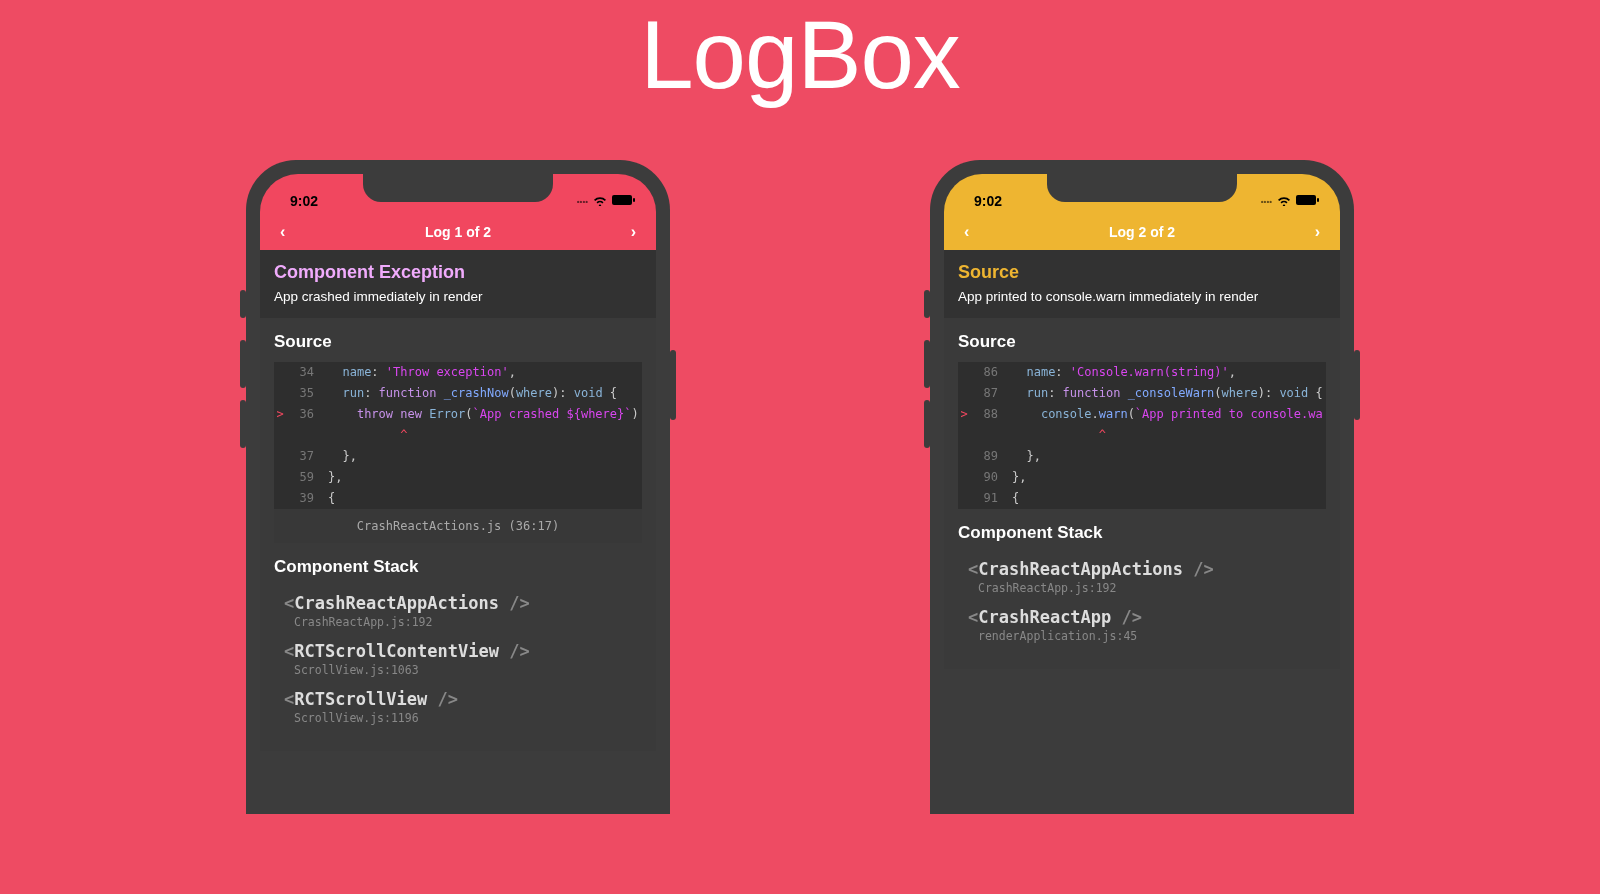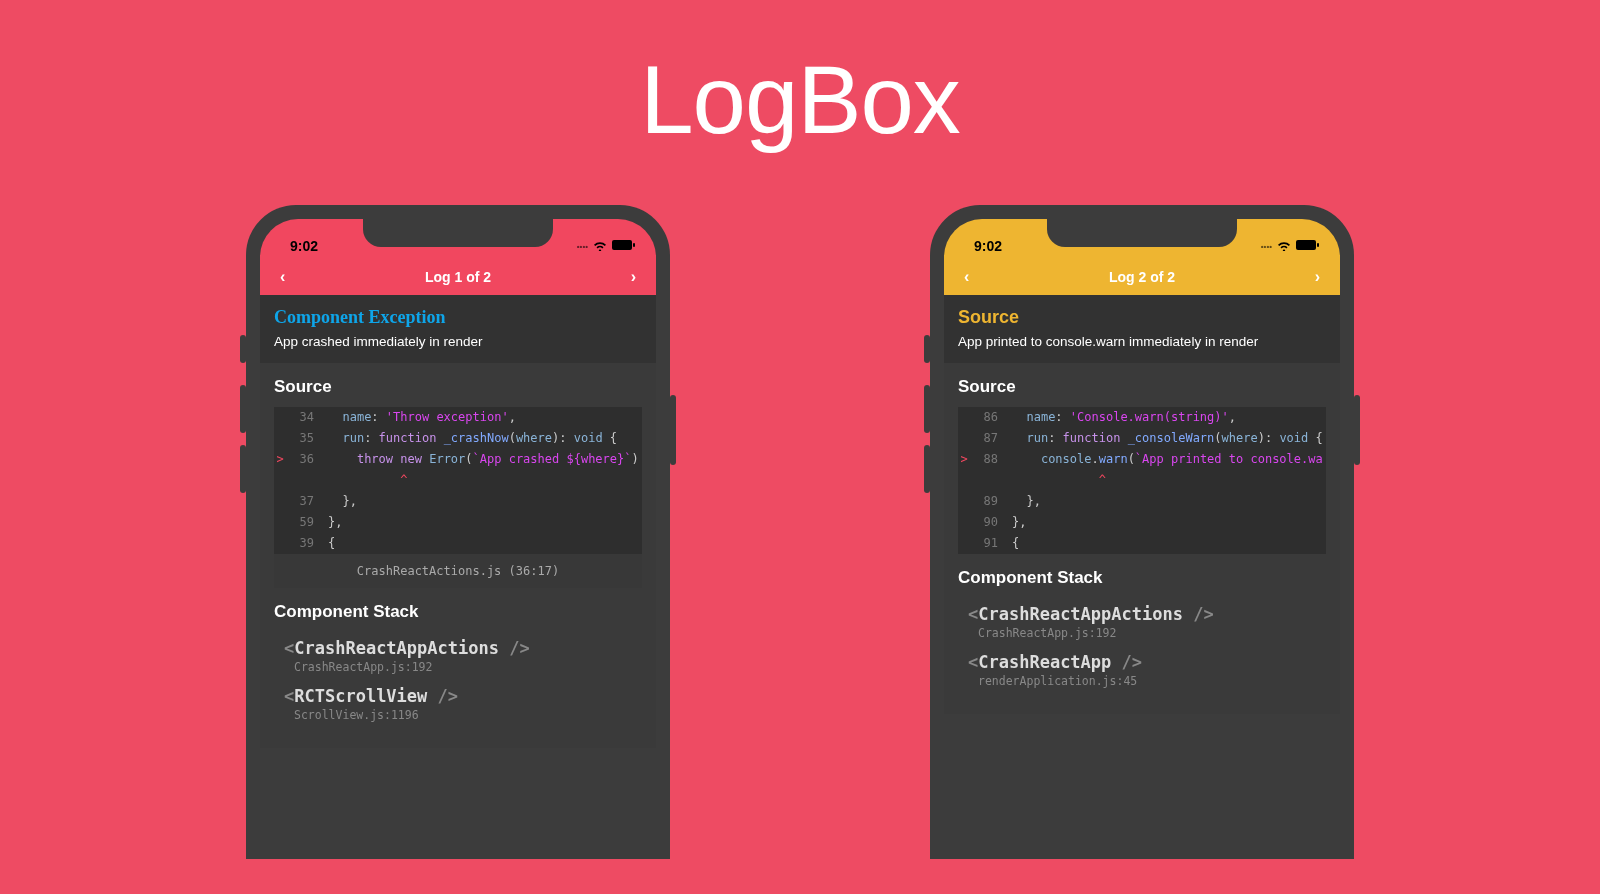--- a/index.html
+++ b/index.html
@@ -9,21 +9,20 @@
     height: 894px;
     font-family: -apple-system, BlinkMacSystemFont, "Segoe UI", Helvetica, Arial, sans-serif;
     overflow: hidden;
     position: relative;
   }
   .page-title {
     color: #fff;
     font-size: 96px;
     font-weight: 400;
     text-align: center;
-    padding-top: 45px;
     letter-spacing: -1px;
   }
   .phones {
     display: flex;
     justify-content: center;
     gap: 260px;
     margin-top: 50px;
   }
   .phone {
     width: 424px;
@@ -92,21 +91,21 @@
     font-weight: 600;
   }
   .error-bg { background: #f1475f; }
   .warn-bg { background: #eeb531; }
   .chevron { font-size: 16px; cursor: pointer; padding: 4px 6px; }
   .content { background: #3a3a3a; }
   .title-section {
     background: #323232;
     padding: 12px 14px 14px 14px;
   }
-  .error-title { color: #0ea5e9; font-size: 18px; font-weight: 600; margin-bottom: 6px; font-family: Liberation Serif, serif; }
+  .error-title { color: #f0abfc; font-size: 18px; font-weight: 600; margin-bottom: 6px; }
   .warn-title { color: #eeb531; font-size: 18px; font-weight: 600; margin-bottom: 6px; }
   .subtitle { color: #fff; font-size: 13.5px; }
   .section-label {
     color: #fff;
     font-size: 17px;
     font-weight: 600;
     padding: 14px 14px 10px 14px;
     background: #3a3a3a;
   }
   .code-block {
@@ -209,20 +208,24 @@
               <div class="code-line"><span class="gutter-marker"> </span><span class="line-no">39</span><span class="code-text"><span>{</span></span></div>
             </div>
           <div class="file-footer">CrashReactActions.js (36:17)</div>
           <div class="section-label">Component Stack</div>
           <div class="stack" id="stack-0">
               <div class="stack-item">
                 <div class="stack-comp"><span class="lt">&lt;</span>CrashReactAppActions <span class="gt">/&gt;</span></div>
                 <div class="stack-loc">CrashReactApp.js:192</div>
               </div>
               <div class="stack-item">
+                <div class="stack-comp"><span class="lt">&lt;</span>RCTScrollContentView <span class="gt">/&gt;</span></div>
+                <div class="stack-loc">ScrollView.js:1063</div>
+              </div>
+              <div class="stack-item">
                 <div class="stack-comp"><span class="lt">&lt;</span>RCTScrollView <span class="gt">/&gt;</span></div>
                 <div class="stack-loc">ScrollView.js:1196</div>
               </div>
             </div>
         </div>
       </div>
     </div>
   </div>
 
   <div class="phone">

